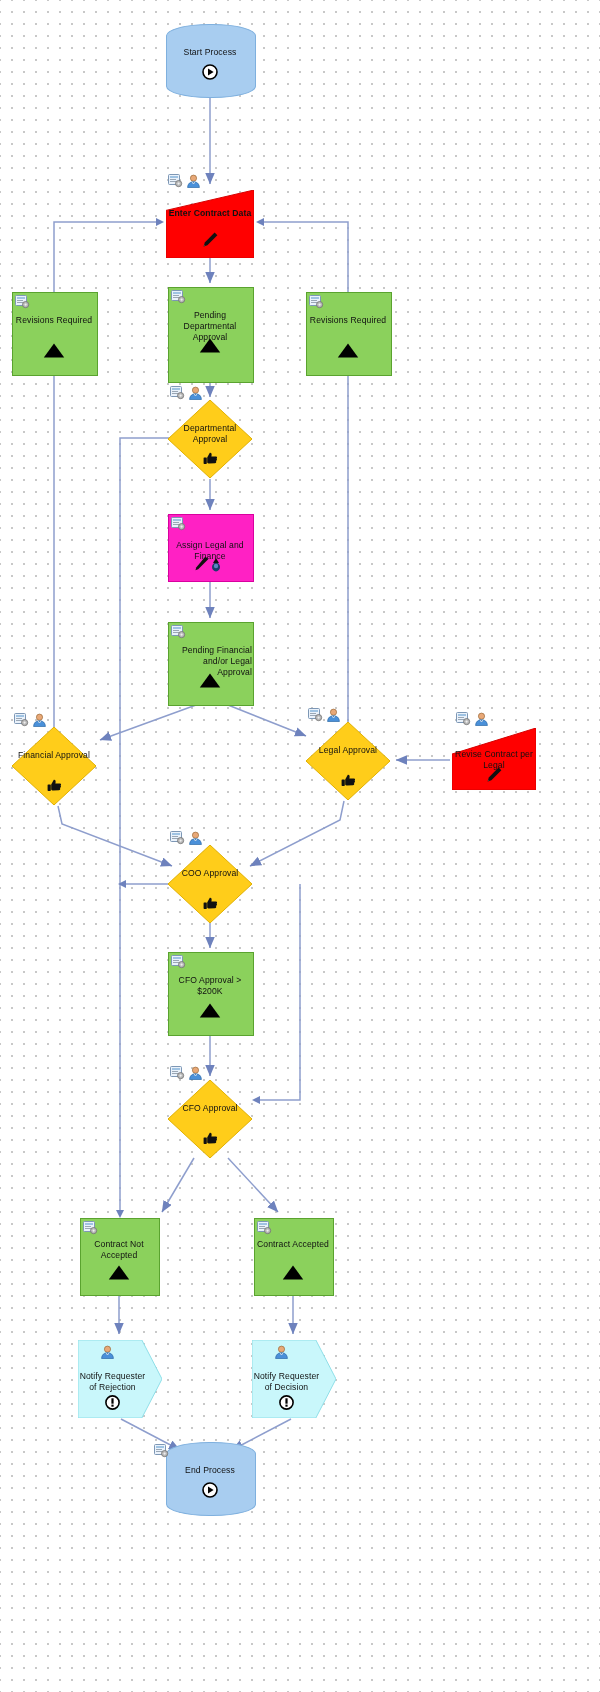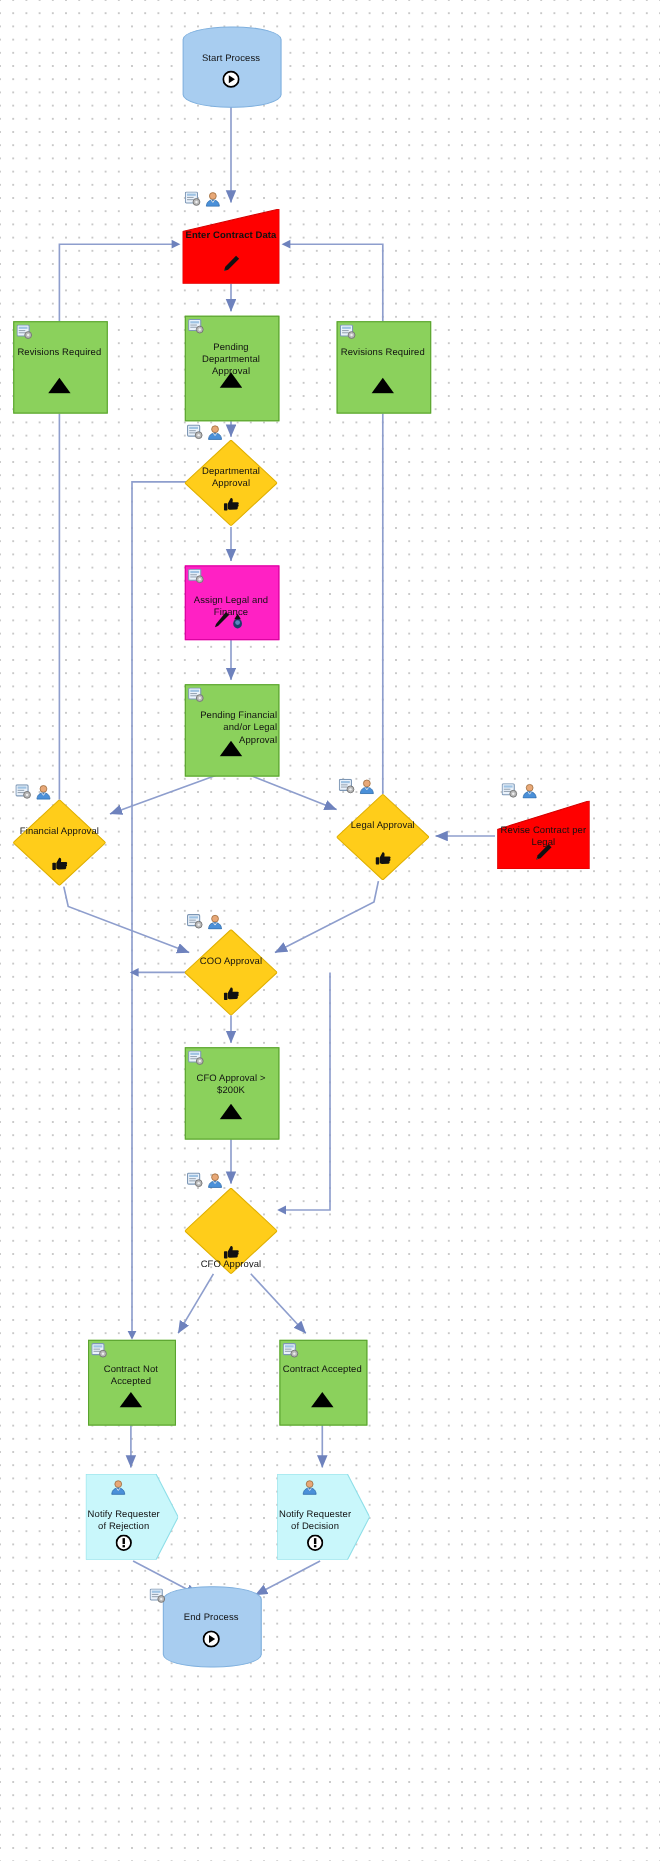--- a/index.html
+++ b/index.html
@@ -415,21 +415,21 @@
           </svg>
         </span>
         <span class="ico" style="position: relative;">
           <svg width="15" height="14" viewBox="0 0 15 14">
             <circle cx="7.5" cy="4.2" r="3.1" fill="#e8a877" stroke="#9a6a3a" stroke-width="0.7"></circle>
             <path d="M1.6,13.5 C1.8,9.4 4.4,7.8 7.5,7.8 C10.6,7.8 13.2,9.4 13.4,13.5 z" fill="#4a90d9" stroke="#2c6aa8" stroke-width="0.7"></path>
             <path d="M6,7.9 L7.5,10 L9,7.9" fill="none" stroke="#e8e8e8" stroke-width="0.8"></path>
           </svg>
         </span>
       </div>
-      <div class="nlabel" style="top: 23.4px; margin-top: 41px;">CFO Approval</div>
+      <div class="nlabel" style="top: 23.4px;">CFO Approval</div>
       <span class="glyph" style="top: 51.48px;"><svg width="15" height="14" viewBox="0 0 15 14">
           <path d="M4.2,5.6 L6.8,0.8 C8.6,0.6 9,2.2 8.4,4.6 L13,4.6 C14.2,4.6 14.4,6 13.6,6.6 C14.3,7.3 14,8.6 13,8.9 C13.6,9.7 13.1,11 12,11.2 L6.2,11.4 C5.2,11.4 4.6,11 4.2,10.4 z" fill="#111"></path>
           <rect x="0.6" y="5.4" width="3.2" height="6.6" rx="0.7" fill="#111"></rect>
         </svg></span>
     </div>
     <div class="node" style="left: 80px; top: 1218px; width: 78px; height: 76px;">
       <div class="shp rect-green"></div>
       <div style="position: absolute; display: flex; gap: 3px; left: 3px; top: 3px;">
         <span class="ico" style="position: relative;">
           <svg width="15" height="14" viewBox="0 0 15 14">
@@ -499,21 +499,21 @@
           </svg>
         </span>
       </div>
       <div class="nlabel" style="top: 31.2px; padding-right: 15.12px;">Notify Requester of Decision</div>
       <span class="glyph" style="top: 54.6px; padding-right: 15.12px;"><svg width="15" height="15" viewBox="0 0 15 15">
           <circle cx="7.5" cy="7.5" r="6.6" fill="#fff" stroke="#000" stroke-width="1.6"></circle>
           <rect x="6.4" y="3.3" width="2.2" height="5.4" fill="#000"></rect>
           <rect x="6.4" y="9.6" width="2.2" height="2.1" fill="#000"></rect>
         </svg></span>
     </div>
-    <div class="node" style="left: 148px; top: 1442px; width: 88px; height: 72px;">
+    <div class="node" style="left: 166px; top: 1442px; width: 88px; height: 72px;">
       <div class="shp start-end"></div>
       <div style="position: absolute; display: flex; gap: 3px; left: -12px; top: 2px;">
         <span class="ico" style="position: relative;">
           <svg width="15" height="14" viewBox="0 0 15 14">
             <rect x="0.5" y="0.5" width="11" height="10" rx="1" fill="#eaf2fb" stroke="#7d97b5"></rect>
             <rect x="2" y="2" width="8" height="2" fill="#9fc3e3"></rect>
             <rect x="2" y="5" width="6" height="1" fill="#9aa7b5"></rect>
             <rect x="2" y="7" width="6" height="1" fill="#9aa7b5"></rect>
             <circle cx="10.6" cy="9.6" r="3.1" fill="#b9b9b9" stroke="#6f6f6f" stroke-width="0.8"></circle>
             <circle cx="10.6" cy="9.6" r="1.1" fill="#efefef"></circle>

